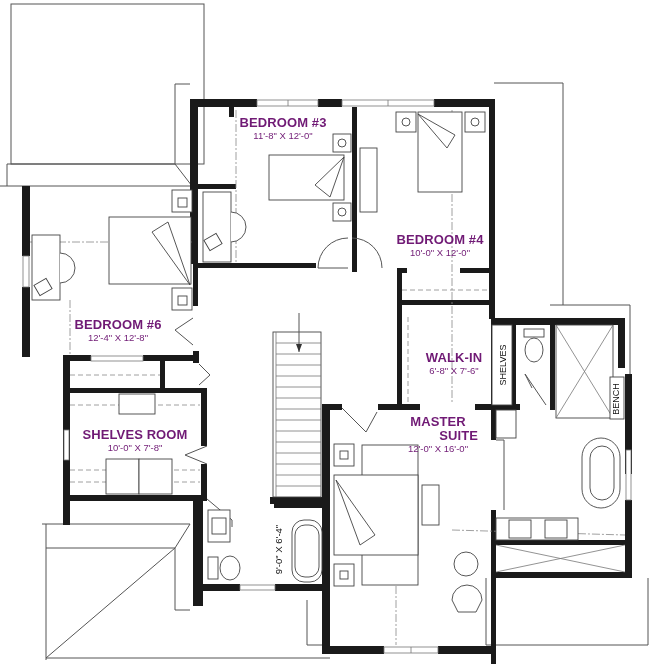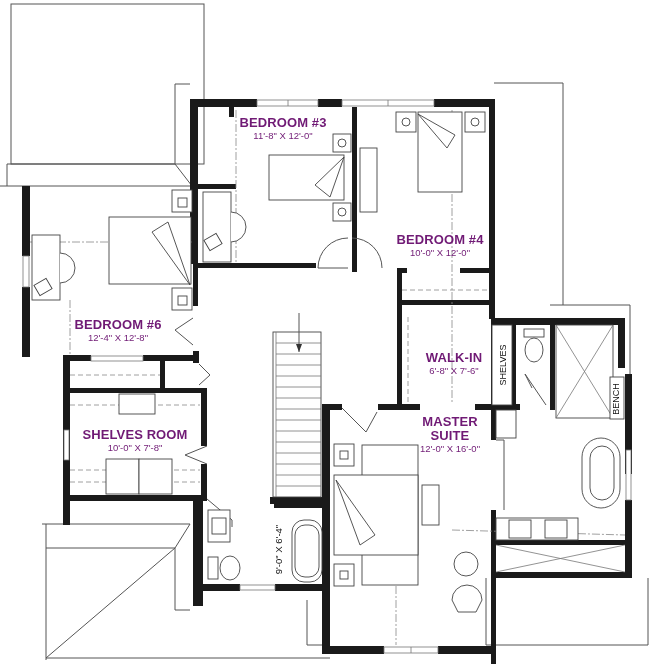--- a/index.html
+++ b/index.html
@@ -276,23 +276,23 @@
 <div class="label" style="left:63px; top:318px; width:110px;">
   <div class="room-name">BEDROOM #6</div>
   <div class="room-dim">12'-4" X 12'-8"</div>
 </div>
 
 <div class="label" style="left:414px; top:351px; width:80px;text-align:center;">
   <div class="room-name">WALK-IN</div>
   <div class="room-dim">6'-8" X 7'-6"</div>
 </div>
 
-<div class="label" style="left:410px; top:415px; width:80px;">
+<div class="label" style="left:398px; top:415px; width:80px;">
   <div class="room-name">MASTER</div>
-  <div class="room-name" style="margin-top:1px;">SUITE</div>
+  <div class="room-name" style="margin-top:1px;text-align:right;">SUITE</div>
   <div class="room-dim">12'-0" X 16'-0"</div>
 </div>
 
 <div class="label" style="left:76px; top:428px; width:118px;">
   <div class="room-name">SHELVES ROOM</div>
   <div class="room-dim">10'-0" X 7'-8"</div>
 </div>
 
 <div class="vert" style="left:248px; top:544px; width:60px; text-align:center; transform: rotate(-90deg);">9'-0" X 6'-4"</div>
 

